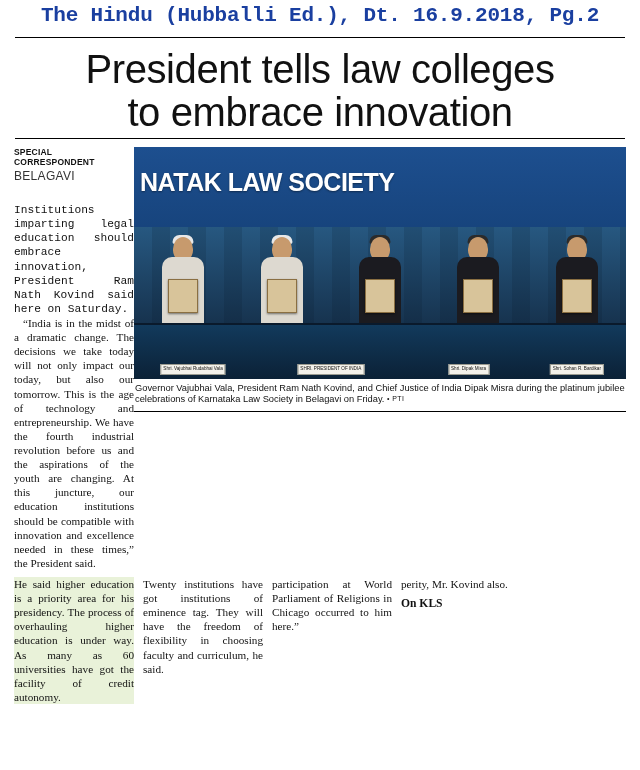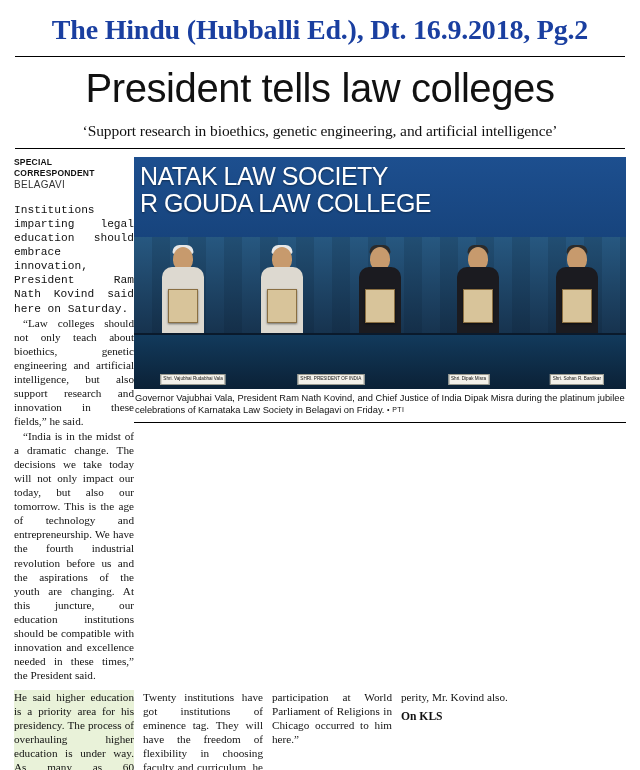--- a/index.html
+++ b/index.html
@@ -17,25 +17,25 @@
   .page {
     position: relative;
     width: 640px;
     height: 770px;
     box-sizing: border-box;
     padding: 0 14px;
   }
   .source-line {
     text-align: center;
     color: #1a3fa0;
-    font-family: Liberation Serif, serif;
+    font-family: Liberation Mono, monospace;
     font-weight: bold;
-    font-size: 28px;
+    font-size: 21px;
     letter-spacing: -0.2px;
-    padding-top: 14px;
+    padding-top: 4px;
     padding-bottom: 4px;
   }
   .rule-top {
     border-top: 1px solid #000;
     margin: 6px 1px 0 1px;
   }
   .headline {
     font-family: Liberation Sans, sans-serif;
     font-size: 40px;
     line-height: 1.07;
@@ -82,25 +82,25 @@
   .byline {
     font-family: "Liberation Sans", sans-serif;
     font-size: 8.5px;
     font-weight: bold;
     letter-spacing: 0.2px;
     text-transform: uppercase;
     margin-bottom: 1px;
   }
   .dateline {
     font-family: "Liberation Sans", sans-serif;
-    font-size: 10px;
+    font-size: 12px;
     letter-spacing: 0.3px;
     text-transform: uppercase;
     color: #333;
-    margin-bottom: 11px;
+    margin-bottom: 19px;
   }
 
   .photo-block {
     flex: 1 1 auto;
   }
   .photo {
     position: relative;
     width: 100%;
     height: 232px;
     background: linear-gradient(#1f3d63, #163253 55%, #0e2038);
@@ -108,25 +108,25 @@
   }
   .photo .banner {
     position: absolute;
     left: 0; right: 0; top: 0;
     height: 80px;
     background: linear-gradient(#1d4f8f, #17447d);
   }
   .photo .banner-text {
     position: absolute;
     left: 6px;
-    top: 6px;
+    top: 22px;
     right: 6px;
     color: #ffffff;
     font-family: "Liberation Sans", sans-serif;
-    font-weight: normal;
+    font-weight: bold;
     font-size: 25px;
     line-height: 1.08;
     letter-spacing: -0.5px;
     text-shadow: 0 1px 2px rgba(0,0,0,0.4);
   }
   .photo .stage {
     position: absolute;
     left: 0; right: 0;
     top: 80px;
     bottom: 0;
@@ -257,42 +257,40 @@
 <body>
 
 <div class="page">
 
   <div class="source-line">The Hindu (Hubballi Ed.), Dt. 16.9.2018, Pg.2</div>
 
   <div class="rule-top"></div>
 
   <div class="headline">
     <div>President tells law colleges</div>
+    <div>to embrace innovation</div>
   </div>
 
-  <div class="subhead">‘Support research in bioethics, genetic engineering, and artificial intelligence’</div>
 
   <div class="rule-under-sub"></div>
 
   <div class="body-area">
 
     <div class="col col1">
       <div class="byline">Special Correspondent</div>
       <div class="dateline">Belagavi</div>
       <p class="noindent">Institutions imparting legal education should embrace innovation, President Ram Nath Kovind said here on Saturday.</p>
-      <p>“Law colleges should not only teach about bioethics, genetic engineering and artificial intelligence, but also support research and innovation in these fields,” he said.</p>
       <p>“India is in the midst of a dramatic change. The decisions we take today will not only impact our today, but also our tomorrow. This is the age of technology and entrepreneurship. We have the fourth industrial revolution before us and the aspirations of the youth are changing. At this juncture, our education institutions should be compatible with innovation and excellence needed in these times,” the President said.</p>
     </div>
 
     <div class="photo-block">
       <div class="photo">
         <div class="banner"></div>
         <div class="banner-text">
           <div>NATAK LAW SOCIETY</div>
-          <div>R      GOUDA LAW COLLEGE</div>
         </div>
         <div class="stage"></div>
         <div class="people">
           <div class="person white">
             <div class="hair"></div>
             <div class="head"></div>
             <div class="torso"></div>
             <div class="book"></div>
           </div>
           <div class="person white">

